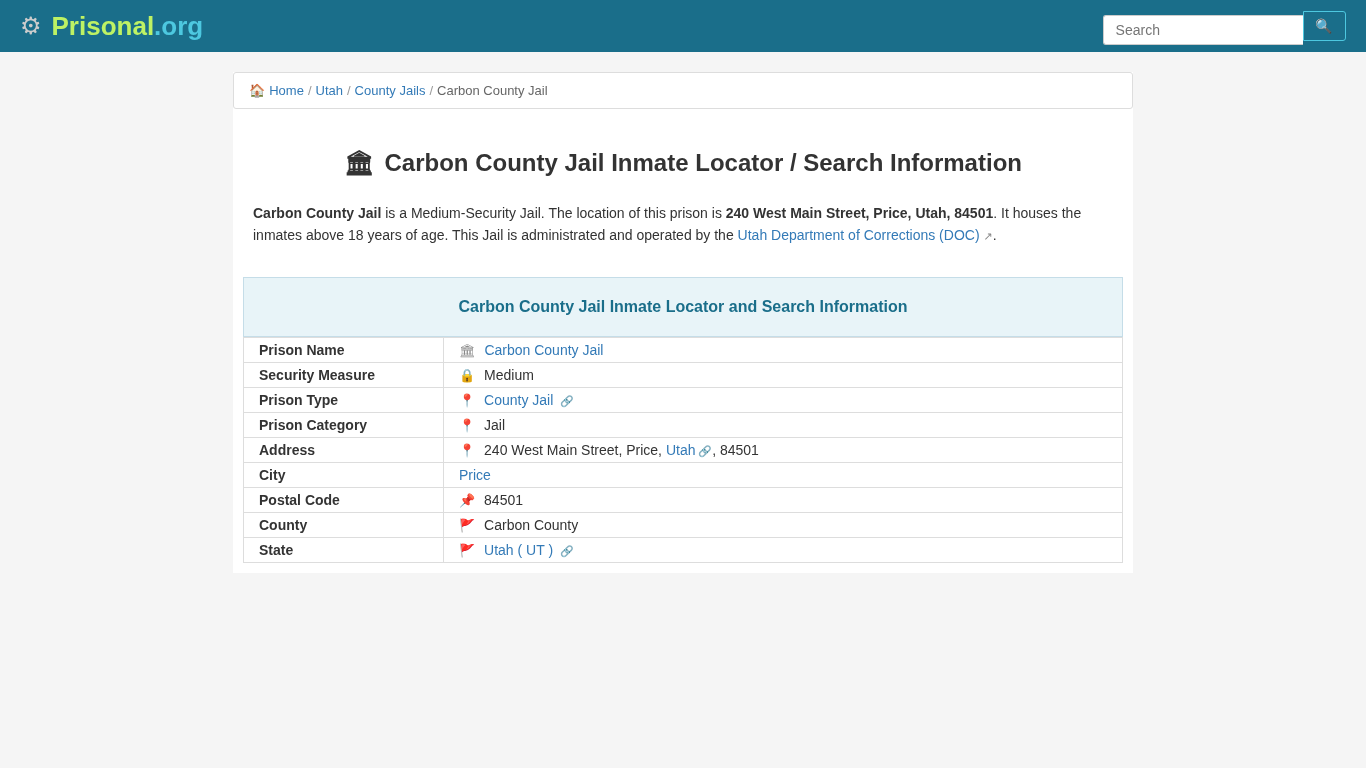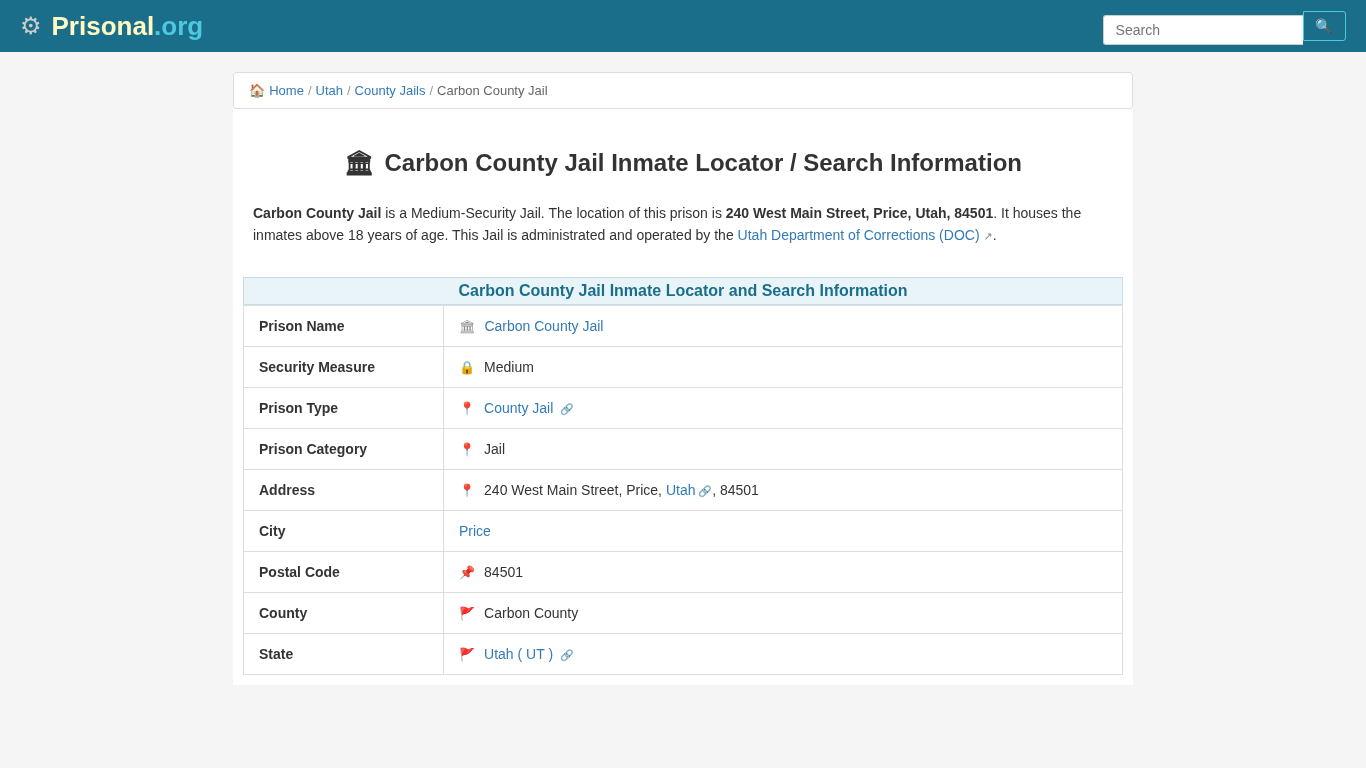--- a/index.html
+++ b/index.html
@@ -23,21 +23,21 @@
     .logo-icon {
       color: #ccc;
       font-size: 24px;
     }
     .logo-text {
       font-size: 26px;
       font-weight: bold;
       color: #fff;
     }
     .logo-text span {
-      color: #fef9c3;
+      color: #bef264;
     }
     .search-area {
       display: flex;
       align-items: center;
       gap: 0;
     }
     .search-input {
       padding: 6px 12px;
       width: 200px;
       border: 1px solid #ccc;
@@ -117,39 +117,39 @@
       text-decoration: none;
     }
 
     
     .info-section {
       padding: 10px 10px;
     }
     .section-header {
       background: #e8f4f8;
       border: 1px solid #c5dde8;
-      padding: 4px 15px;
+      padding: 20px 15px;
       text-align: center;
       font-size: 16px;
       font-weight: bold;
       color: #1a6e8a;
       margin-bottom: 0;
     }
 
     .info-table {
       width: 100%;
       border-collapse: collapse;
       border: 1px solid #ddd;
     }
     .info-table tr {
       border-bottom: 1px solid #ddd;
     }
     .info-table tr:last-child { border-bottom: none; }
     .info-table td {
-      padding: 12px 15px;
+      padding: 4px 15px;
       vertical-align: middle;
     }
     .info-table td:first-child {
       font-weight: bold;
       width: 200px;
       background: #fff;
       color: #333;
       border-right: 1px solid #ddd;
     }
     .info-table td:last-child {

